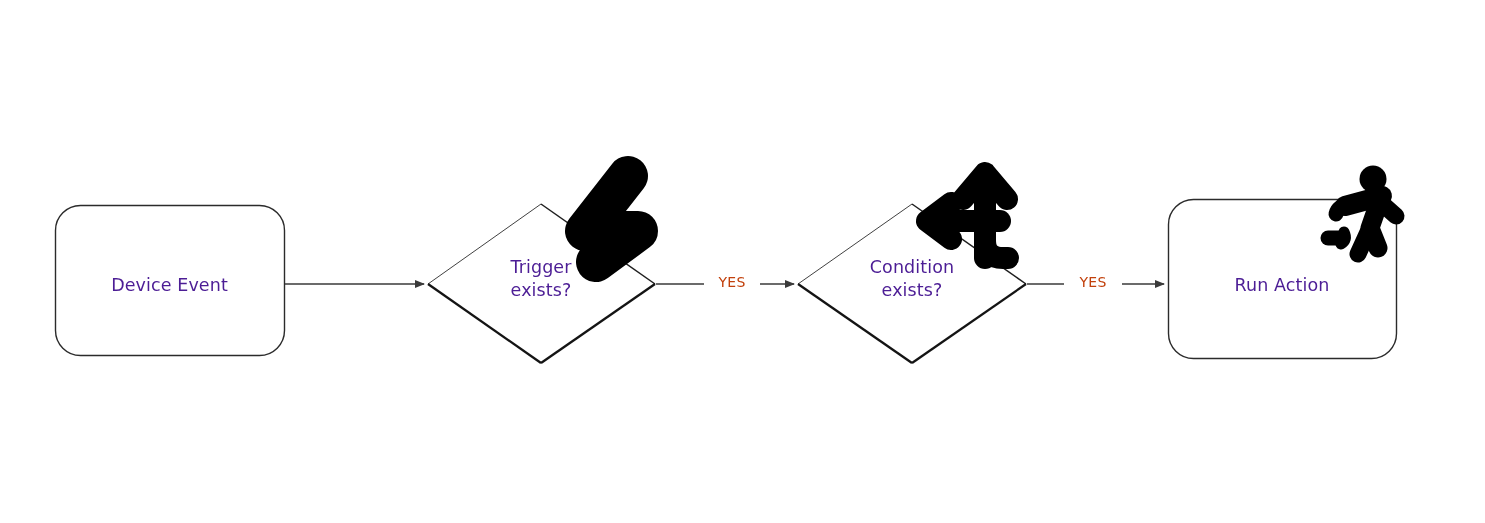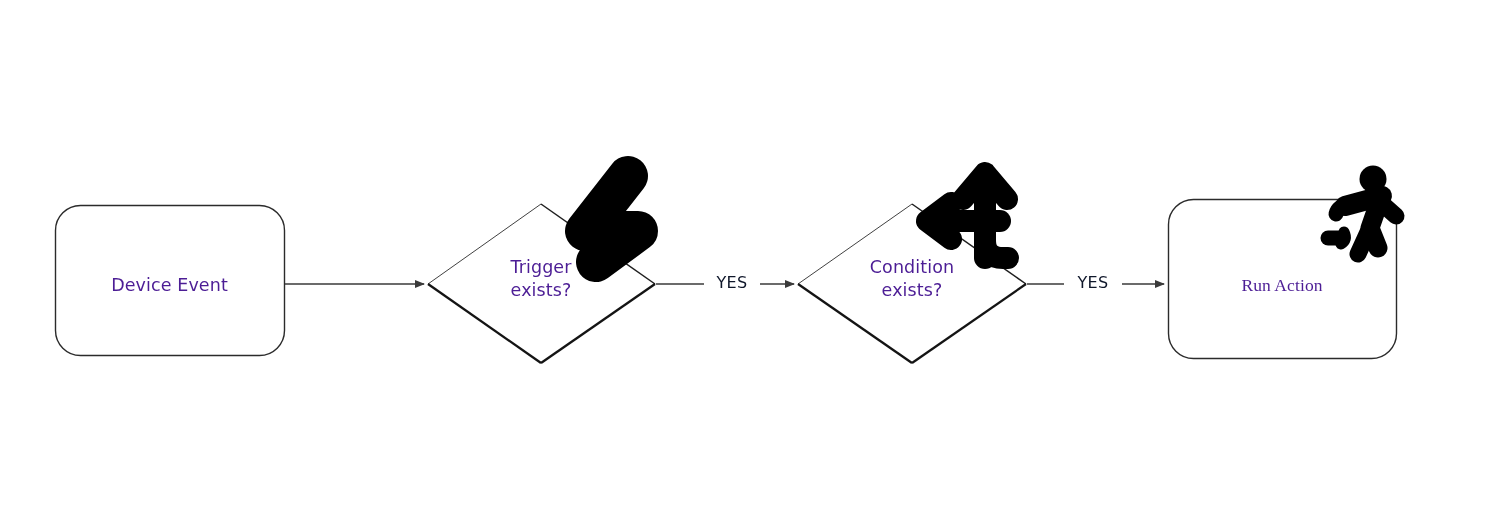--- a/index.html
+++ b/index.html
@@ -19,22 +19,22 @@
     position: absolute;
     color: #4c1d95;
     font-size: 17.5px;
     line-height: 1.32;
     text-align: center;
     white-space: pre-line;
     letter-spacing: 0.1px;
   }
   .edge-label {
     position: absolute;
-    color: #0f172a;
-    font-size: 16px;
+    color: #c2410c;
+    font-size: 14px;
     line-height: 1;
     text-align: center;
     letter-spacing: 0.3px;
   }
   .svg-layer {
     position: absolute;
     left: 0;
     top: 0;
     width: 1485px;
     height: 523px;
@@ -118,19 +118,19 @@
   </svg>
 
   <div class="node-label" style="left:55px; top:274px; width:229px;">Device Event</div>
 
   <div class="node-label" style="left:451px; top:256px; width:180px;">Trigger
 exists?</div>
 
   <div class="node-label" style="left:822px; top:256px; width:180px;">Condition
 exists?</div>
 
-  <div class="node-label" style="left:1168px; top:274px; width:228px;font-family:Liberation Serif, serif;">Run Action</div>
+  <div class="node-label" style="left:1168px; top:274px; width:228px;">Run Action</div>
 
   <div class="edge-label" style="left:704px; top:275px; width:56px;">YES</div>
 
   <div class="edge-label" style="left:1065px; top:275px; width:56px;">YES</div>
 
 </div>
 
 </body></html>

